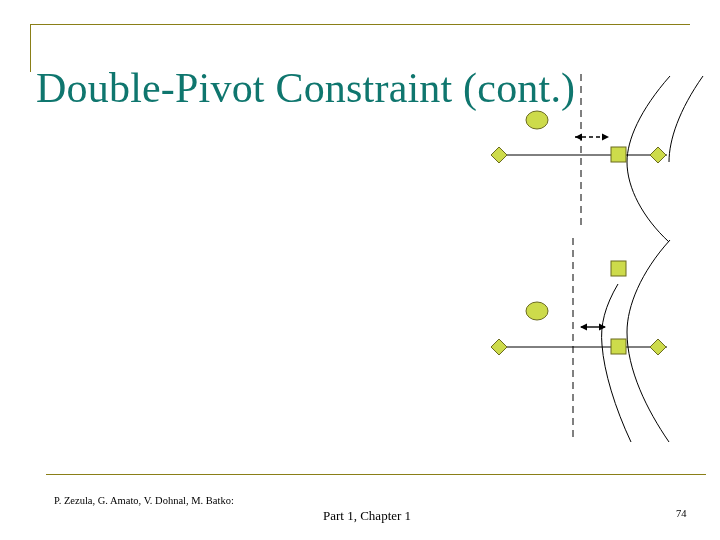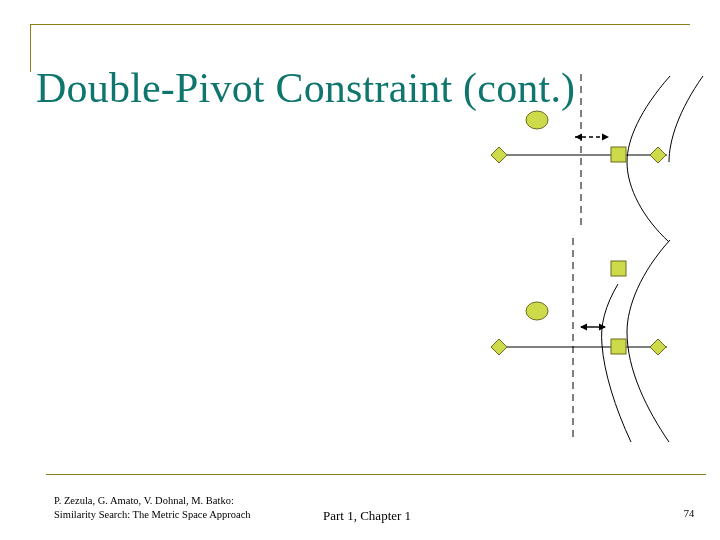--- a/index.html
+++ b/index.html
@@ -88,21 +88,21 @@
     top: 34px;
     font-family: "Liberation Serif", serif;
     font-size: 13px;
     color: #000000;
   }
   .footer-page {
     position: absolute;
     left: 660px;
     top: 34px;
     width: 26px;
-    text-align: center;
+    text-align: left;
     font-family: "Liberation Serif", serif;
     font-size: 10.5px;
     color: #000000;
   }
 </style>
 </head>
 <body>
 
 <div class="slide">
 
@@ -154,19 +154,18 @@
 
       <rect x="156" y="191" width="15" height="15" fill="#cddb4b" stroke="#6b6b1f" stroke-width="1"></rect>
       <rect x="156" y="269" width="15" height="15" fill="#cddb4b" stroke="#6b6b1f" stroke-width="1"></rect>
     </svg>
   </div>
 
   <div class="footer">
     <div class="footer-rule"></div>
     <div class="footer-credit">
       <div>P. Zezula, G. Amato, V. Dohnal, M. Batko:</div>
-      <div>Similarity Search: The Metric Space Approach</div>
     </div>
     <div class="footer-center">Part 1, Chapter 1</div>
     <div class="footer-page">74</div>
   </div>
 
 </div>
 
 </body></html>

